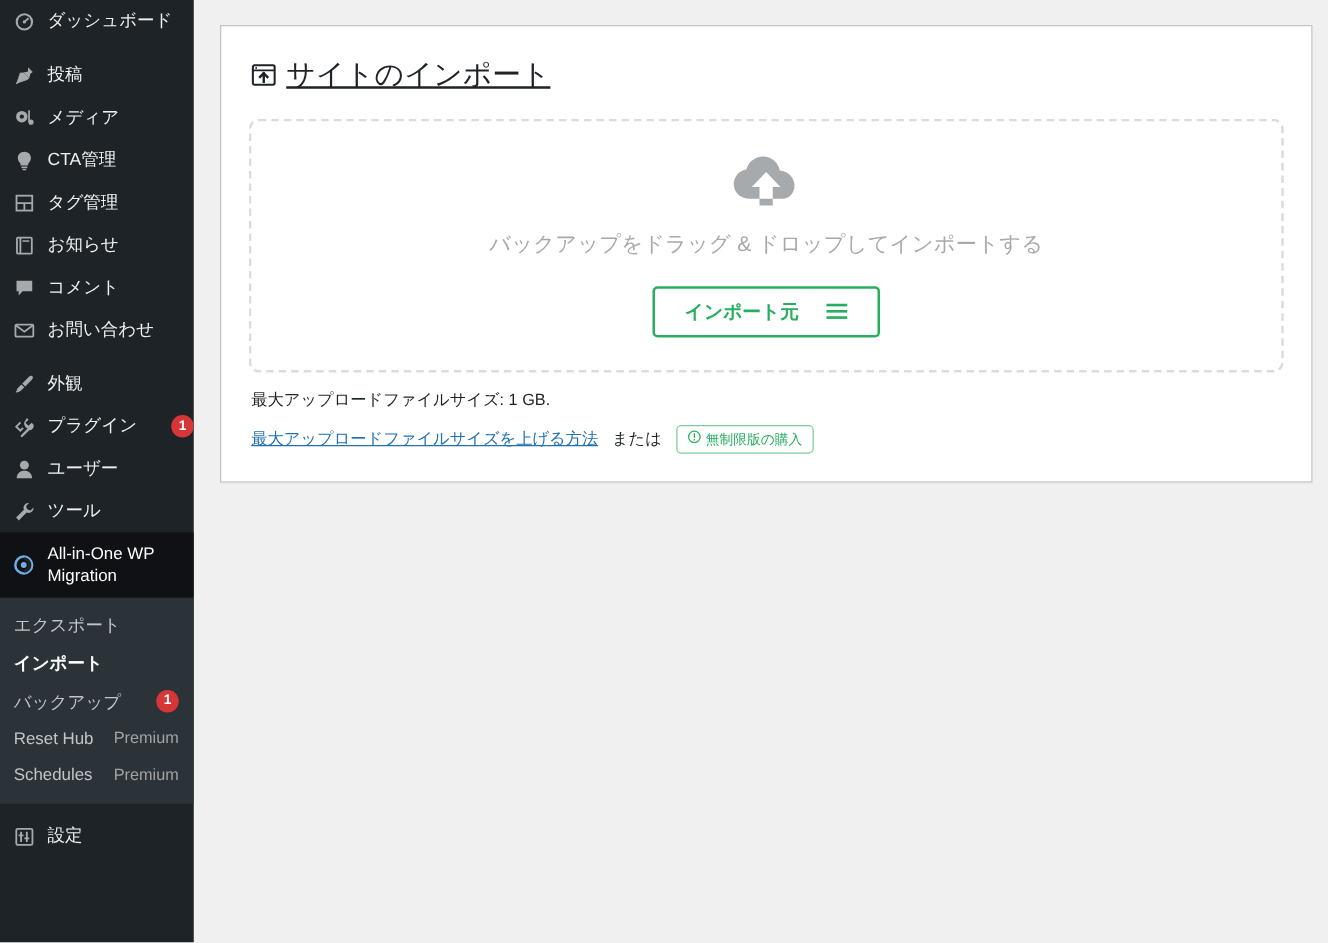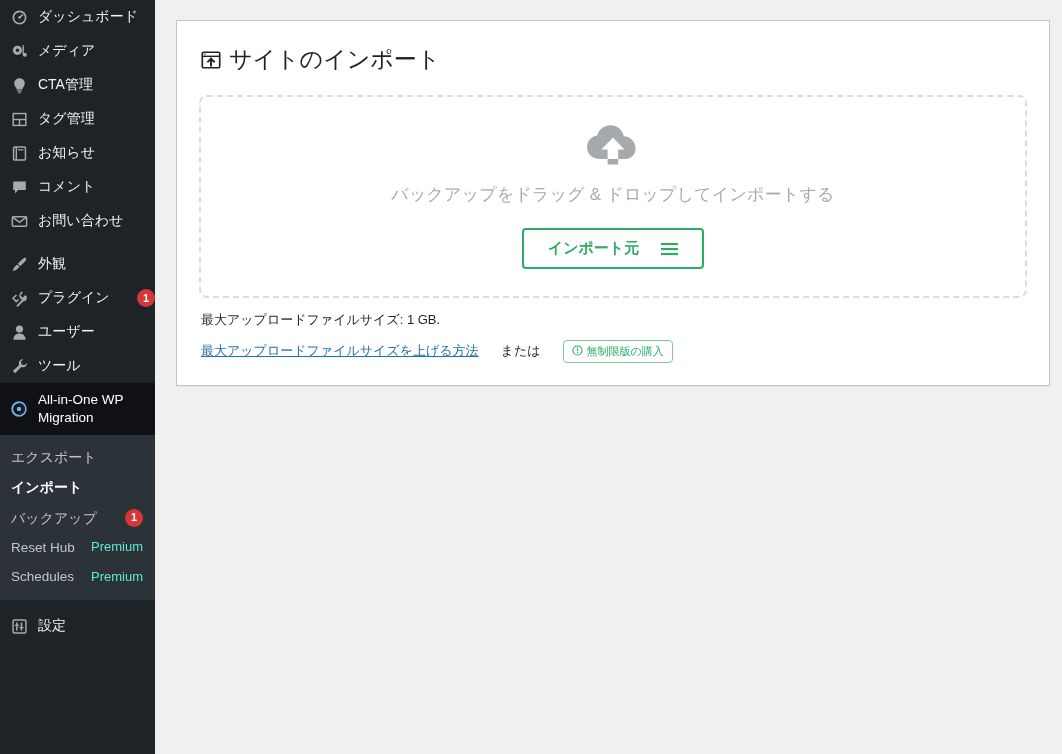--- a/index.html
+++ b/index.html
@@ -61,38 +61,38 @@
   .submenu { background: #2c3338; padding: 7px 0 8px 0; }
   .sub-item {
     display: flex; align-items: center;
     padding: 5px 12px 5px 11px;
     font-size: 14px; color: #c3c4c7; cursor: pointer;
     line-height: 1.45;
   }
   .sub-item.current { color: #fff; font-weight: bold; }
   .sub-item .sub-lbl { flex: 1 1 auto; white-space: nowrap; }
   .sub-item .premium-tag {
-    color: #5eead4; font-size: 13px; margin-left: 8px; flex: 0 0 auto;
+    color: #a3a3a3; font-size: 13px; margin-left: 8px; flex: 0 0 auto;
   }
   .sub-item.small { font-size: 13.5px; }
 
   
   .main {
     flex: 1 1 auto; height: 754px; background: #f0f0f1;
     padding: 20px 12px 0 21px; overflow: hidden;
   }
   .card {
     background: #fff; border: 1px solid #c3c4c7;
     box-shadow: 0 1px 1px rgba(0,0,0,.04);
     width: 874px; padding: 18px 22px 22px 22px;
   }
   .page-title {
     display: flex; align-items: center;
     font-size: 23px; font-weight: 400; color: #1d2327;
-    line-height: 1.3; margin: 6px 0 20px 0;
+    line-height: 1.3; margin: 6px 0 20px 0; text-decoration: underline;
   }
   .page-title .title-ico {
     width: 24px; height: 24px; margin-right: 6px;
     display: inline-flex; align-items: center; justify-content: center;
     flex: 0 0 24px;
   }
 
   .dropzone {
     border: 2px dashed #dcdcde; border-radius: 8px;
     height: 203px; display: flex; flex-direction: column;
@@ -113,21 +113,21 @@
     padding: 9px 24px; cursor: pointer;
     font-family: inherit;
   }
   .import-btn .ham { display: inline-flex; }
 
   .maxsize {
     font-size: 13px; color: #1d2327; margin: 12px 0 0 2px;
     line-height: 1.6;
   }
   .help-row {
-    display: flex; align-items: center; gap: 22px;
+    display: flex; align-items: center; gap: 11px;
     margin: 9px 0 0 2px; font-size: 13px; color: #1d2327;
   }
   .help-link {
     color: #2271b1; text-decoration: underline; cursor: pointer;
   }
   .pro-badge {
     display: inline-flex; align-items: center; gap: 4px;
     border: 1px solid #7ecb9a; border-radius: 4px;
     color: #27ae60; background: #fff;
     font-size: 11px; padding: 3px 8px; cursor: pointer;
@@ -144,20 +144,30 @@
         <div class="menu-item">
           <span class="ico">
             <svg width="17" height="17" viewBox="0 0 20 20">
               <circle cx="10" cy="10" r="8.2" fill="#a7aaad"></circle>
               <circle cx="10" cy="10" r="6.2" fill="#1d2327"></circle>
               <path d="M10 10 L14 6.6" stroke="#a7aaad" stroke-width="1.8"></path>
               <circle cx="10" cy="10" r="1.6" fill="#a7aaad"></circle>
             </svg>
           </span>
           <span class="lbl">ダッシュボード</span>
+        </div>
+        <div class="menu-item sep-before">
+          <span class="ico">
+            <svg width="17" height="17" viewBox="0 0 20 20">
+              <path d="M13.4 2.1 L17.9 6.6 L15.6 8.2 L14.6 12.4 L9.2 7 L13.4 6 Z" fill="#a7aaad"></path>
+              <path d="M9.2 7 L14.6 12.4 L12.6 14.2 L2.4 17.6 L5.8 7.4 Z" fill="#a7aaad"></path>
+              <path d="M7.6 12.4 L2.4 17.6" stroke="#a7aaad" stroke-width="1.4"></path>
+            </svg>
+          </span>
+          <span class="lbl">投稿</span>
         </div>
         <div class="menu-item">
           <span class="ico">
             <svg width="17" height="17" viewBox="0 0 20 20">
               <circle cx="7.6" cy="8.6" r="5.4" fill="#a7aaad"></circle>
               <circle cx="7.6" cy="8.6" r="2" fill="#1d2327"></circle>
               <path d="M13.6 2.6 h1.6 v11 h-1.6z" fill="#a7aaad"></path>
               <circle cx="16.2" cy="13.8" r="2.4" fill="#a7aaad"></circle>
             </svg>
           </span>

